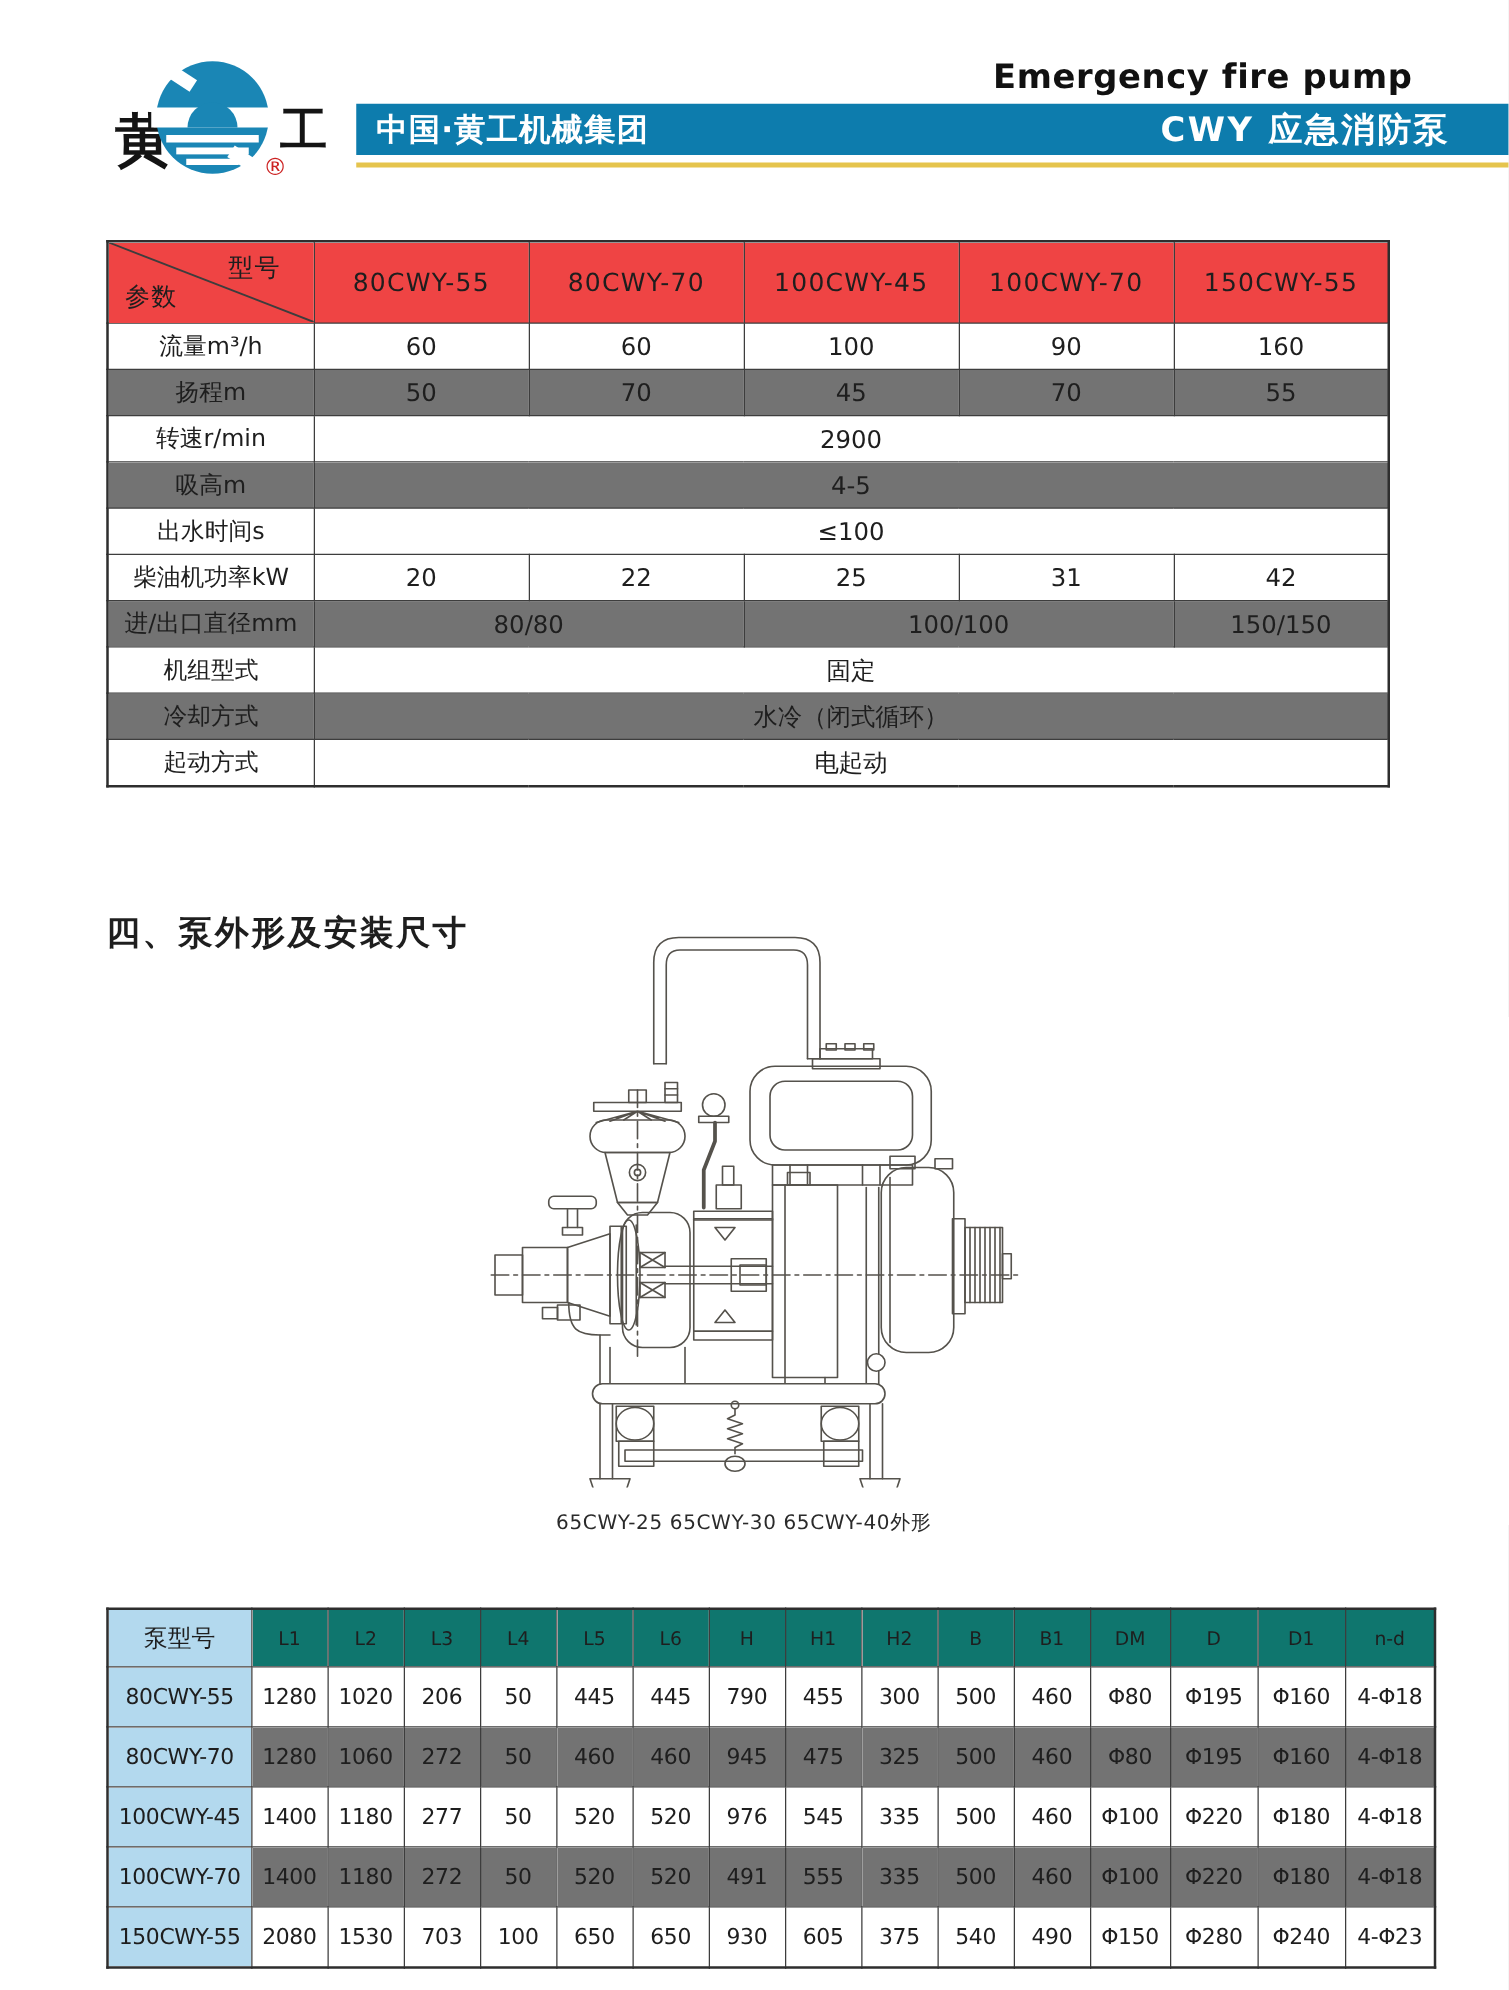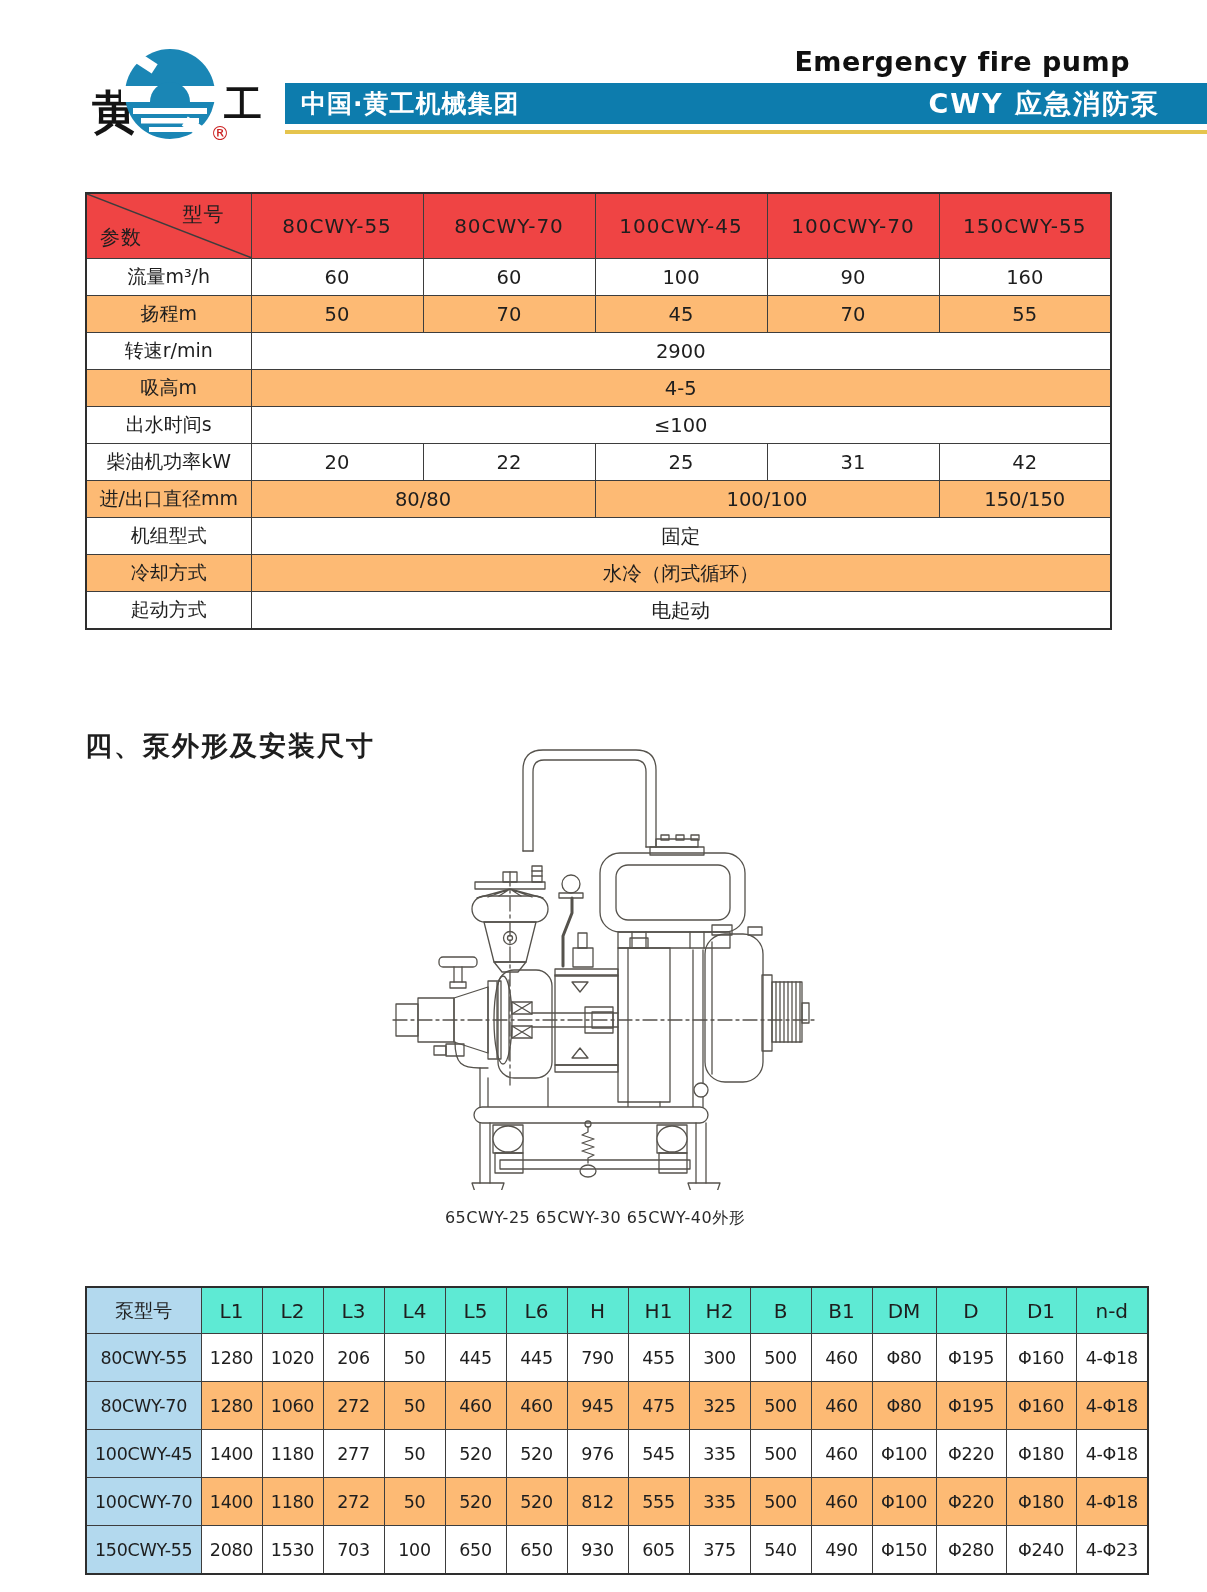--- a/index.html
+++ b/index.html
@@ -20,29 +20,29 @@
   .gold-line{position:absolute;left:285px;right:0;top:130px;height:3.5px;background:#e5c44d;}
 
   
   table{border-collapse:collapse;table-layout:fixed;position:absolute;background:#fff;}
   td,th{border:1.5px solid #3d3d3d;text-align:center;vertical-align:middle;padding:0;overflow:hidden;}
 
   .spec-table{left:85px;top:192px;width:1025px;border:2.5px solid #2e2e2e;}
   .spec-table thead th{background:#ef4444;height:64px;font-weight:normal;font-size:20px;letter-spacing:1px;}
   .spec-table tbody td{height:36px;font-size:19.5px;}
   .spec-table td.rowlabel{font-size:19px;}
-  tr.stripe td{background:#fdba74;}
+  tr.stripe td{background:#737373;}
 
   th.diag{position:relative;padding:0;}
   th.diag svg{position:absolute;left:0;top:0;}
   th.diag .corner-top{position:absolute;right:26px;top:7px;font-size:20px;}
   th.diag .corner-bottom{position:absolute;left:13px;bottom:7px;font-size:20px;}
 
   .dim-table{left:85px;top:1286px;width:1062px;border:2.5px solid #2e2e2e;}
-  .dim-table thead th{background:#5eead4;height:45px;font-weight:normal;font-size:20px;}
+  .dim-table thead th{background:#0f766e;height:45px;font-weight:normal;font-size:15px;}
   .dim-table tbody td{height:47px;font-size:17.5px;letter-spacing:-0.3px;}
   .dim-table .modelcol{background:#b3d9ee !important;font-size:17.5px;}
   .dim-table thead th.modelcol{font-size:19px;}
 
   
   .section-title{position:absolute;left:85px;top:728px;font-size:27px;font-weight:bold;letter-spacing:2px;}
   .drawing{position:absolute;left:360px;top:720px;}
   .caption{position:absolute;left:360px;top:1208px;width:470px;text-align:center;font-size:16px;letter-spacing:.5px;color:#2a2a2a;}
 </style>
 </head>
@@ -386,21 +386,21 @@
           <td>4-Φ18</td>
         </tr>
         <tr class="stripe">
           <td class="modelcol">100CWY-70</td>
           <td>1400</td>
           <td>1180</td>
           <td>272</td>
           <td>50</td>
           <td>520</td>
           <td>520</td>
-          <td>812</td>
+          <td>491</td>
           <td>555</td>
           <td>335</td>
           <td>500</td>
           <td>460</td>
           <td>Φ100</td>
           <td>Φ220</td>
           <td>Φ180</td>
           <td>4-Φ18</td>
         </tr>
         <tr>

